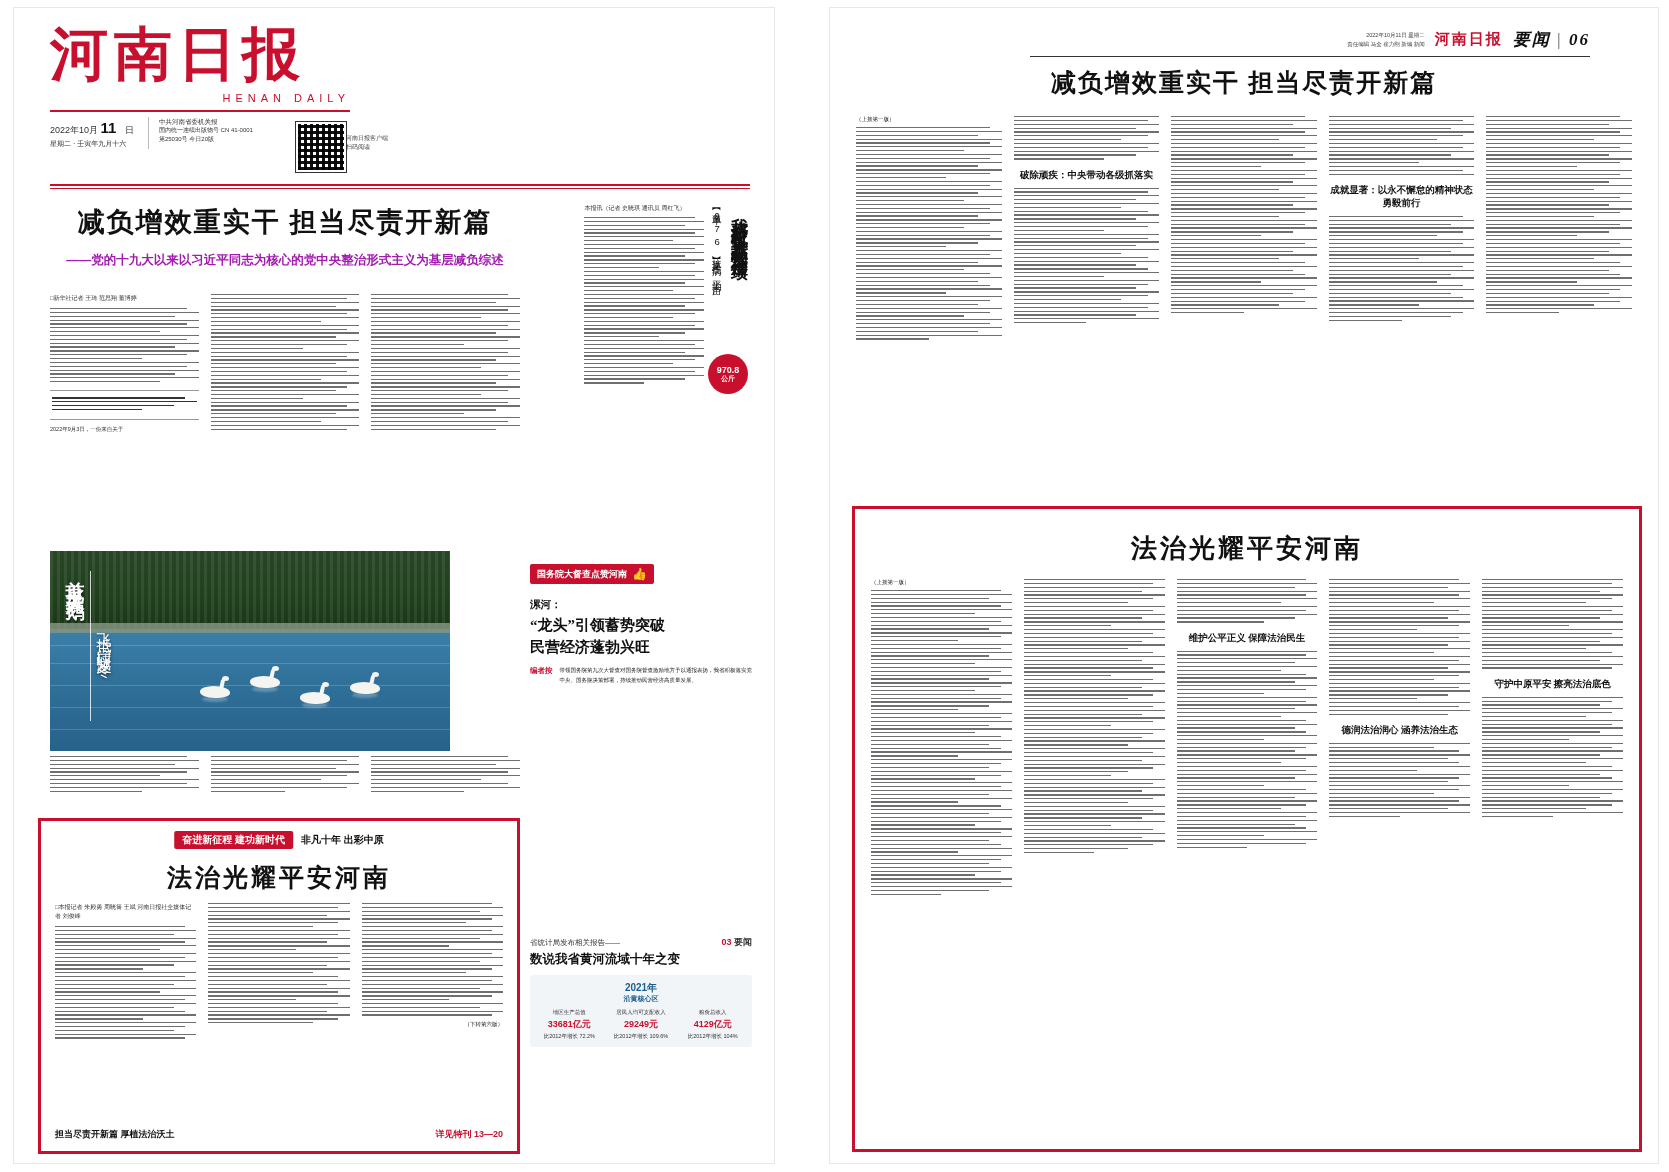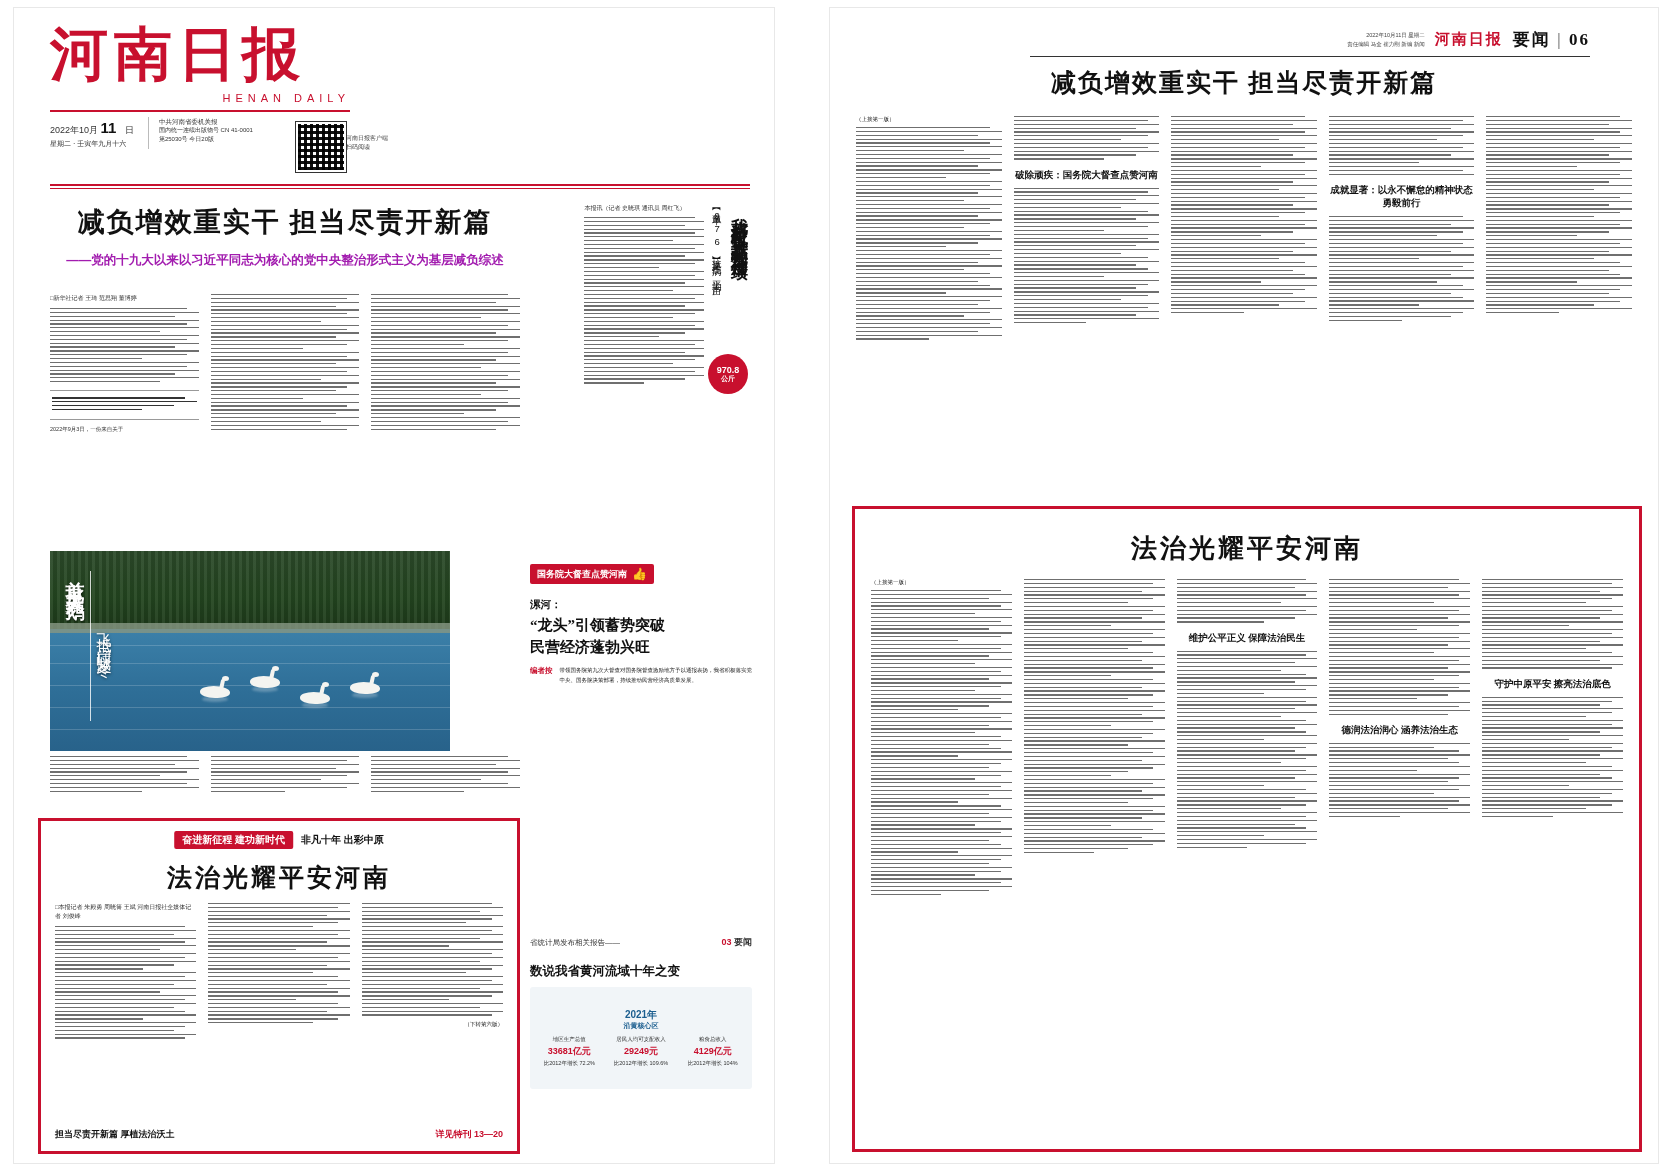--- a/index.html
+++ b/index.html
@@ -115,37 +115,37 @@
   .govEd{margin-top:8px;display:flex;gap:7px;}
   .govEd .lbl{color:#c8102e;font-size:7.5px;font-weight:bold;white-space:nowrap;}
 
   .bottomCols{position:absolute;left:36px;top:748px;width:470px;height:58px;display:flex;gap:12px;}
   .bottomCols .col{flex:1;}
   .bottomCols2{position:absolute;left:516px;top:748px;width:222px;height:180px;display:flex;gap:10px;}
 
   
   .statStrip{position:absolute;left:516px;top:930px;width:222px;height:130px;}
   .statTop{font-size:7.5px;color:#333;}
-  .statHead{margin-top:15px;font-family:"Liberation Serif",serif;font-size:12.5px;font-weight:bold;}
+  .statHead{margin-top:3px;font-family:"Liberation Serif",serif;font-size:12.5px;font-weight:bold;}
   .statPage{position:absolute;right:0;top:-2px;font-size:9px;color:#c8102e;font-weight:bold;}
-  .statCard{margin-top:7px;background:#f1f5f8;border-radius:3px;padding:22px 6px;}
+  .statCard{margin-top:7px;background:#f1f5f8;border-radius:3px;padding:7px 6px;}
   .statYear{text-align:center;font-size:10px;font-weight:bold;color:#1b5e8f;line-height:1.25;}
   .statGrid{margin-top:6px;display:flex;gap:5px;}
   .statItem{flex:1;text-align:center;}
   .statLabel{font-size:5.5px;color:#333;line-height:1.3;}
   .statVal{font-size:9px;font-weight:bold;color:#c8102e;margin-top:2px;}
   .statPct{font-size:5.5px;color:#333;margin-top:2px;}
 
   
   .sheetB{position:absolute;left:830px;top:8px;width:828px;height:1155px;background:#fff;
           box-shadow:0 0 0 1px #e8e8e8;}
   .bHead{position:absolute;left:200px;top:20px;width:560px;display:flex;align-items:center;gap:10px;}
   .bHeadMeta{font-size:5.5px;color:#444;line-height:1.6;text-align:right;flex:1;}
   .bLogo{font-family:"Liberation Serif",serif;color:#c8102e;font-weight:bold;font-size:15px;letter-spacing:2px;}
-  .bSection{font-family:"Liberation Serif",serif;font-size:17px;font-weight:bold;letter-spacing:2px;}
+  .bSection{font-family:"Liberation Serif",serif;font-size:17px;font-weight:bold;letter-spacing:2px;font-style:italic;}
   .bRuleTop{position:absolute;left:200px;top:48px;width:560px;height:1px;background:#333;}
   .bTitle{position:absolute;left:0;top:58px;width:100%;text-align:center;
           font-family:"Liberation Serif",serif;font-size:25px;font-weight:bold;letter-spacing:2px;}
   .bCols{position:absolute;left:26px;top:108px;width:776px;height:380px;display:flex;gap:12px;}
   .bCols .col{flex:1;}
   .subhead{font-family:"Liberation Serif",serif;font-size:9.5px;font-weight:bold;text-align:center;
            margin:9px 0 6px;}
 
   .bPromo{position:absolute;left:22px;top:498px;width:784px;height:640px;border:3px solid #c8102e;background:#fff;}
   .bPromoHead{position:absolute;left:0;top:22px;width:100%;text-align:center;
@@ -755,21 +755,21 @@
           <div class="ln s10"></div>
           <div class="ln s8"></div>
         <div class="ln s10"></div>
           <div class="ln s9"></div>
           <div class="ln s7"></div>
           <div class="ln s10"></div>
         <div class="ln s9"></div>
           <div class="ln s10"></div>
           <div class="ln s8"></div>
           <div class="ln s6"></div>
-        <div class="subhead">破除顽疾：国务院大督查点赞河南</div>
+        <div class="subhead">破除顽疾：中央带动各级抓落实</div>
         <div class="ln s10"></div>
           <div class="ln s9"></div>
           <div class="ln s10"></div>
           <div class="ln s8"></div>
         <div class="ln s10"></div>
           <div class="ln s7"></div>
           <div class="ln s9"></div>
           <div class="ln s10"></div>
         <div class="ln s8"></div>
           <div class="ln s10"></div>

